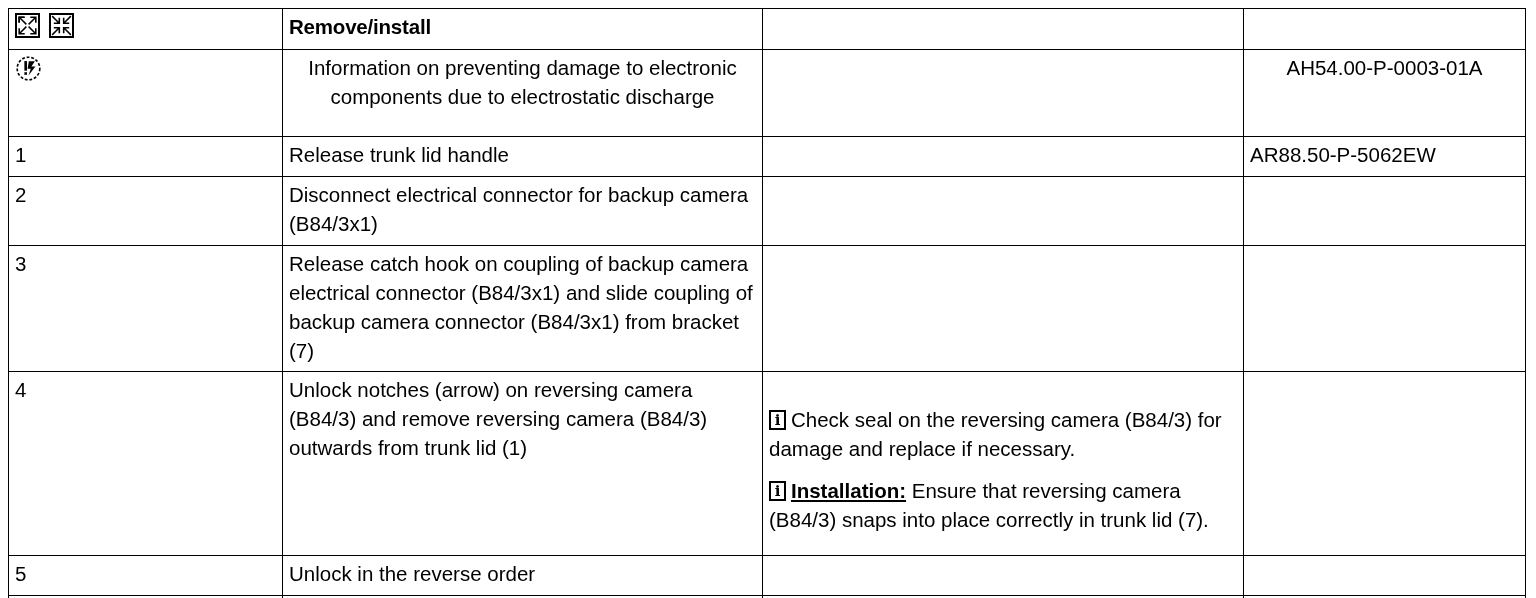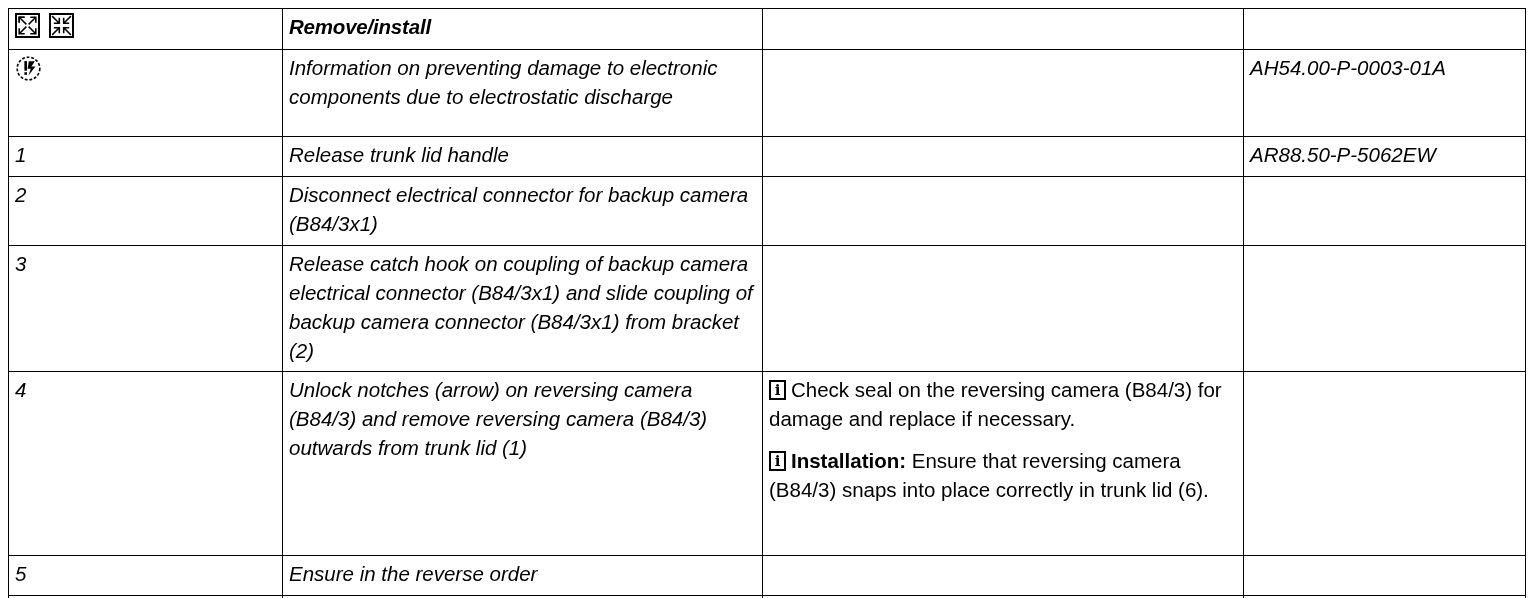--- a/index.html
+++ b/index.html
@@ -41,29 +41,29 @@
     font-family: "Liberation Sans", sans-serif;
     color: #000000;
   }
 
   
   col.c-step  { width: 274px; }
   col.c-op    { width: 480px; }
   col.c-note  { width: 481px; }
   col.c-doc   { width: 282px; }
 
-  .cell-text { display: block; font-style: italic; }
+  .cell-text { display: block; }
 
   .hdr-title {
     font-weight: bold;
     letter-spacing: -0.2px;
   }
 
   td.row-head { height: 32px; }
-  td.h-esd    { height: 78px; }
+  td.h-esd    { height: 78px; text-align: center; }
   td.h-1      { height: 31px; }
   td.h-2      { height: 60px; }
   td.h-3      { height: 117px; }
   td.h-4      { height: 175px; }
   td.h-5      { height: 31px; }
   td.h-6      { height: 31px; }
 
   
   .icon-row {
     display: flex;
@@ -101,23 +101,23 @@
     font-weight: bold;
     font-size: 15px;
     line-height: 17px;
     vertical-align: -3px;
     margin-right: 5px;
     background: #ffffff;
     color: #000000;
     overflow: hidden;
   }
 
-  .note-block { display: block; }
+  .note-block { display: block; margin-top: 30px; }
   .note-block + .note-block { margin-top: 13px; }
-  .note-strong { font-weight: bold; }
+  .note-strong { font-weight: bold; text-decoration: underline; }
 </style>
 </head>
 <body>
 
 <div class="sheet">
 
   <table class="wis-table">
     <colgroup>
       <col class="c-step">
       <col class="c-op">
@@ -213,21 +213,21 @@
         <td class="h-2">
           <span class="cell-text"></span>
         </td>
       </tr>
 
       <tr>
         <td class="h-3">
           <span class="cell-text">3</span>
         </td>
         <td class="h-3">
-          <span class="cell-text">Release catch hook on coupling of backup camera electrical connector (B84/3x1) and slide coupling of backup camera connector (B84/3x1) from bracket (2)</span>
+          <span class="cell-text">Release catch hook on coupling of backup camera electrical connector (B84/3x1) and slide coupling of backup camera connector (B84/3x1) from bracket (7)</span>
         </td>
         <td class="h-3">
           <span class="cell-text"></span>
         </td>
         <td class="h-3">
           <span class="cell-text"></span>
         </td>
       </tr>
 
       <tr>
@@ -237,35 +237,35 @@
         <td class="h-4">
           <span class="cell-text">Unlock notches (arrow) on reversing camera (B84/3) and remove reversing camera (B84/3) outwards from trunk lid (1)</span>
         </td>
         <td class="h-4">
 
           <span class="note-block">
             <span class="info-i">i</span><span>Check seal on the reversing camera (B84/3) for damage and replace if necessary.</span>
           </span>
 
           <span class="note-block">
-            <span class="info-i">i</span><span class="note-strong">Installation:</span><span> Ensure that reversing camera (B84/3) snaps into place correctly in trunk lid (6).</span>
+            <span class="info-i">i</span><span class="note-strong">Installation:</span><span> Ensure that reversing camera (B84/3) snaps into place correctly in trunk lid (7).</span>
           </span>
 
         </td>
         <td class="h-4">
           <span class="cell-text"></span>
         </td>
       </tr>
 
       <tr>
         <td class="h-5">
           <span class="cell-text">5</span>
         </td>
         <td class="h-5">
-          <span class="cell-text">Ensure in the reverse order</span>
+          <span class="cell-text">Unlock in the reverse order</span>
         </td>
         <td class="h-5">
           <span class="cell-text"></span>
         </td>
         <td class="h-5">
           <span class="cell-text"></span>
         </td>
       </tr>
 
       <tr>

